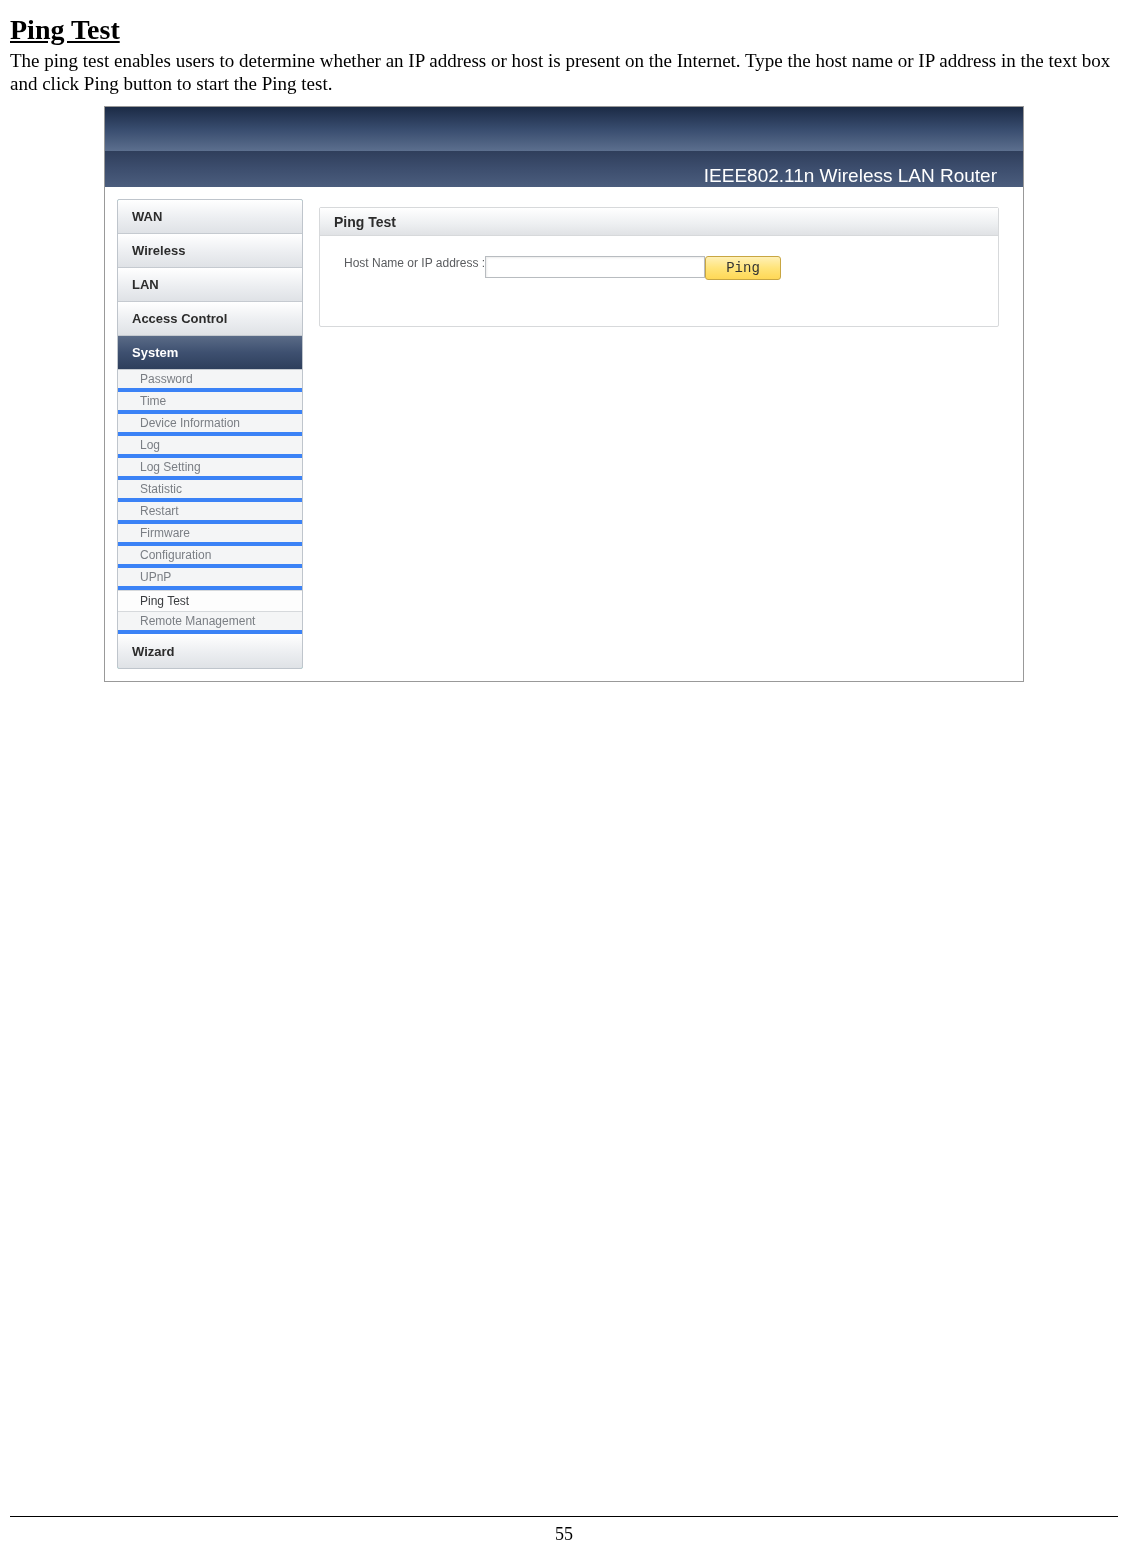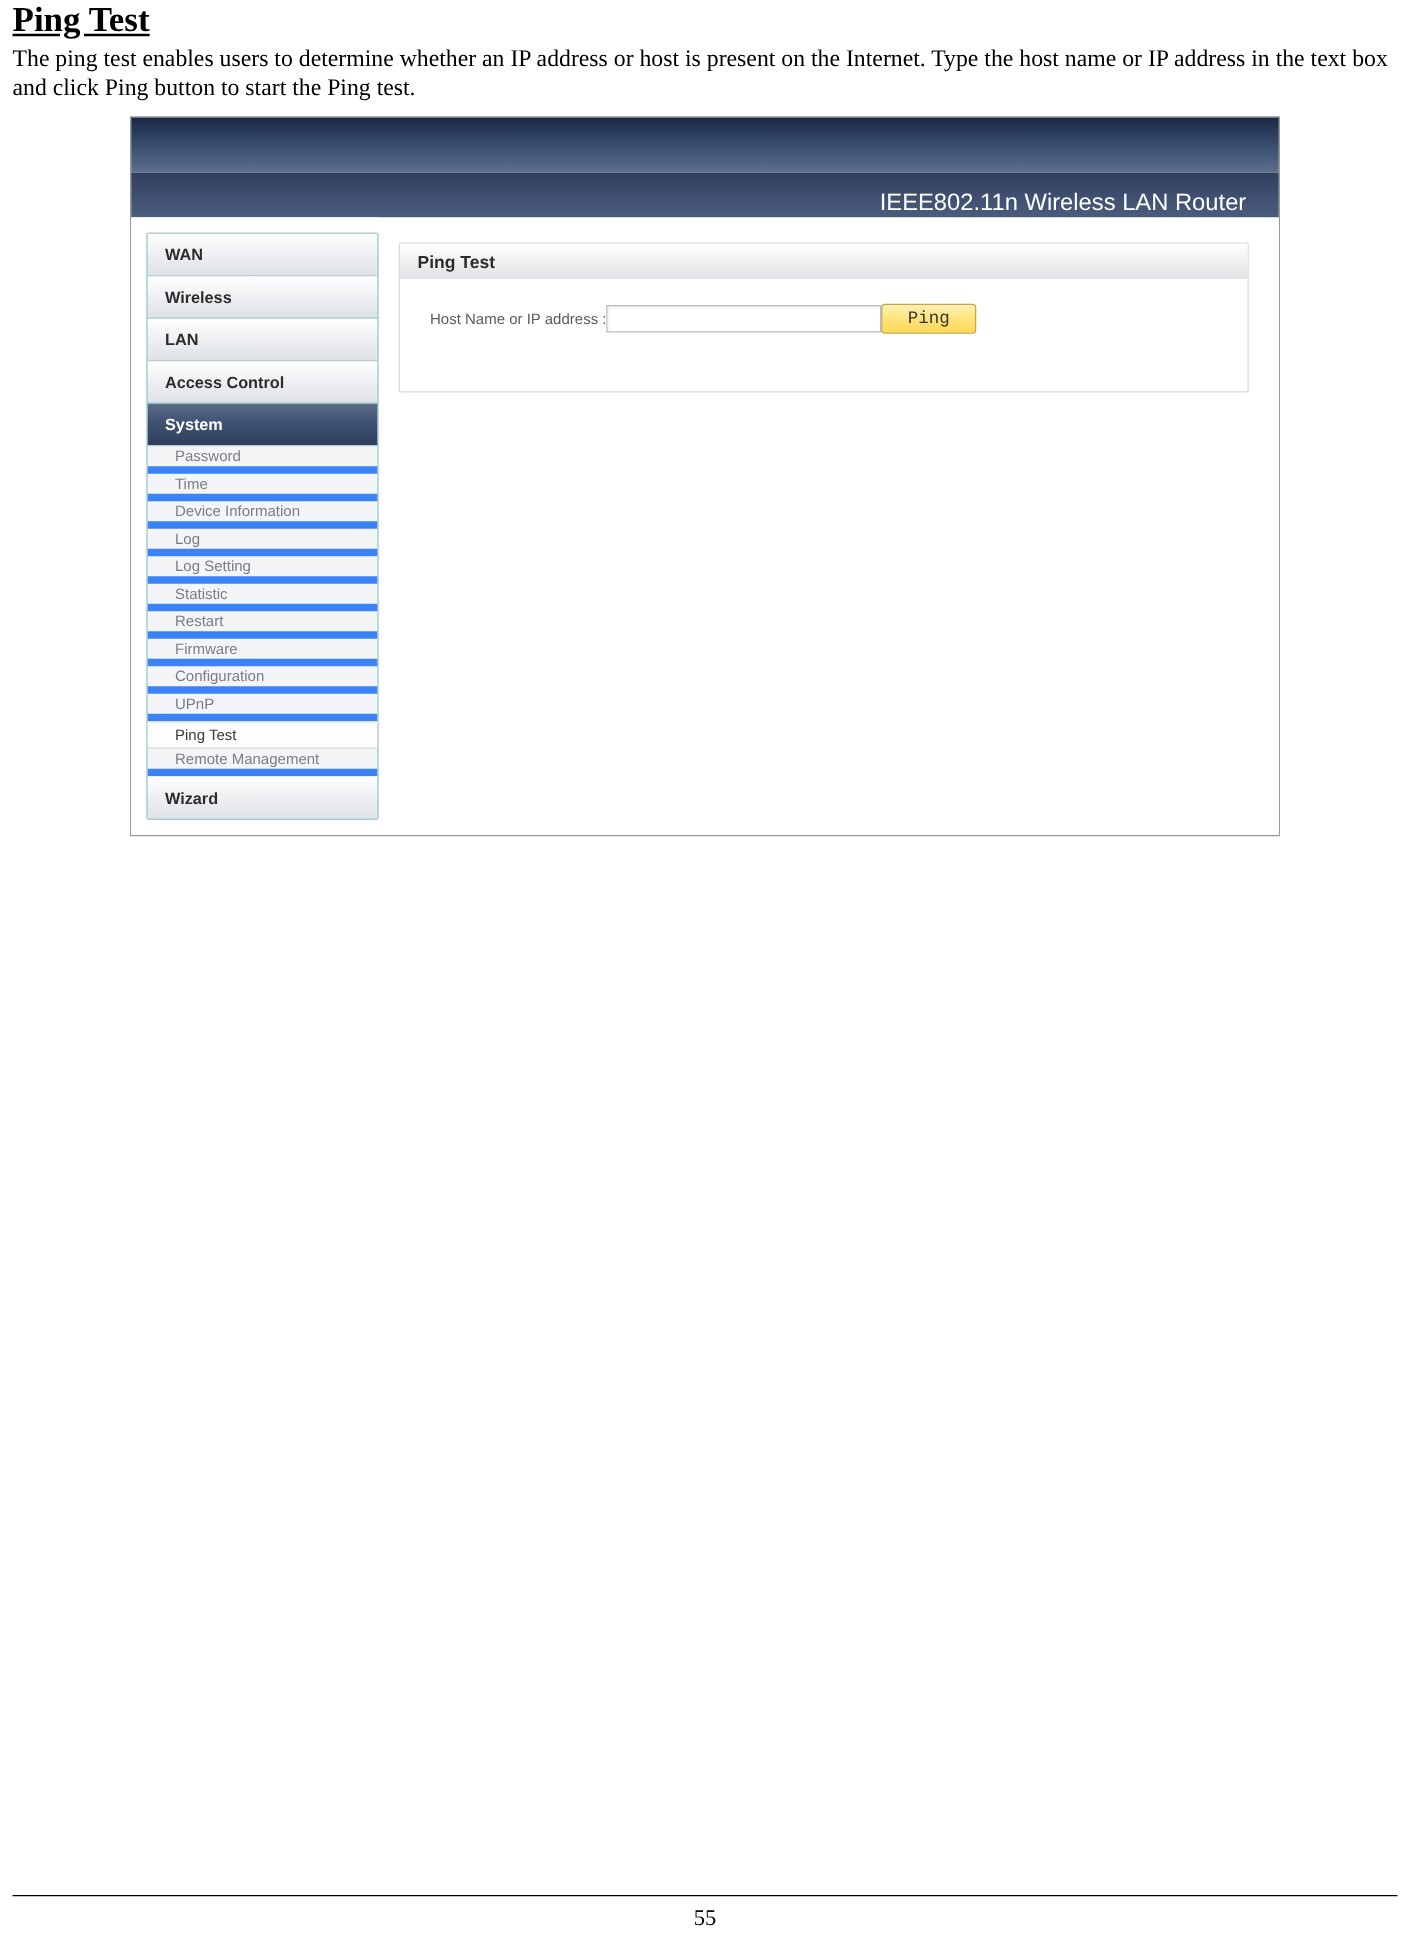--- a/index.html
+++ b/index.html
@@ -7,21 +7,21 @@
     font-family: "Times New Roman", Times, serif;
     font-size: 28px;
     color: #000;
     background: #fff;
     width: 1128px;
     margin: 0 auto;
     position: relative;
     min-height: 1557px;
   }
   .page {
-    padding: 0 10px;
+    padding: 13px 10px;
   }
   .heading {
     font-weight: bold;
     text-decoration: underline;
     font-size: 28px;
     line-height: 1.2;
   }
   .body-text {
     font-size: 19px;
     line-height: 1.25;
@@ -90,21 +90,21 @@
   .sub-list {
     background: #f4f5f6;
   }
   .sub-item {
     height: 22px;
     display: flex;
     align-items: center;
     padding-left: 22px;
     font-size: 12px;
     color: #7a7e84;
-    border-bottom: 6px solid #3b82f6;
+    border-bottom: 4px solid #3b82f6;
     cursor: pointer;
   }
   .sub-item.selected {
     background: #fdfdfd;
     color: #3a3c3f;
     border-top: 1px solid #d6d9dc;
     border-bottom: 1px solid #d6d9dc;
   }
   .content-area {
     flex: 1;
@@ -122,21 +122,21 @@
     padding-left: 14px;
     font-weight: bold;
     font-size: 14px;
     color: #2c2c2c;
     background: linear-gradient(to bottom, #ffffff 0%, #edeff1 60%, #e0e2e5 100%);
     border-bottom: 1px solid #d7d9db;
   }
   .panel-body {
     padding: 20px 24px 46px 24px;
     display: flex;
-    align-items: center;
+    align-items: flex-start;
     gap: 0;
   }
   .field-label {
     font-size: 12px;
     color: #5a5c5f;
   }
   .text-input {
     width: 220px;
     height: 22px;
     border: 1px solid #b8bcc0;

